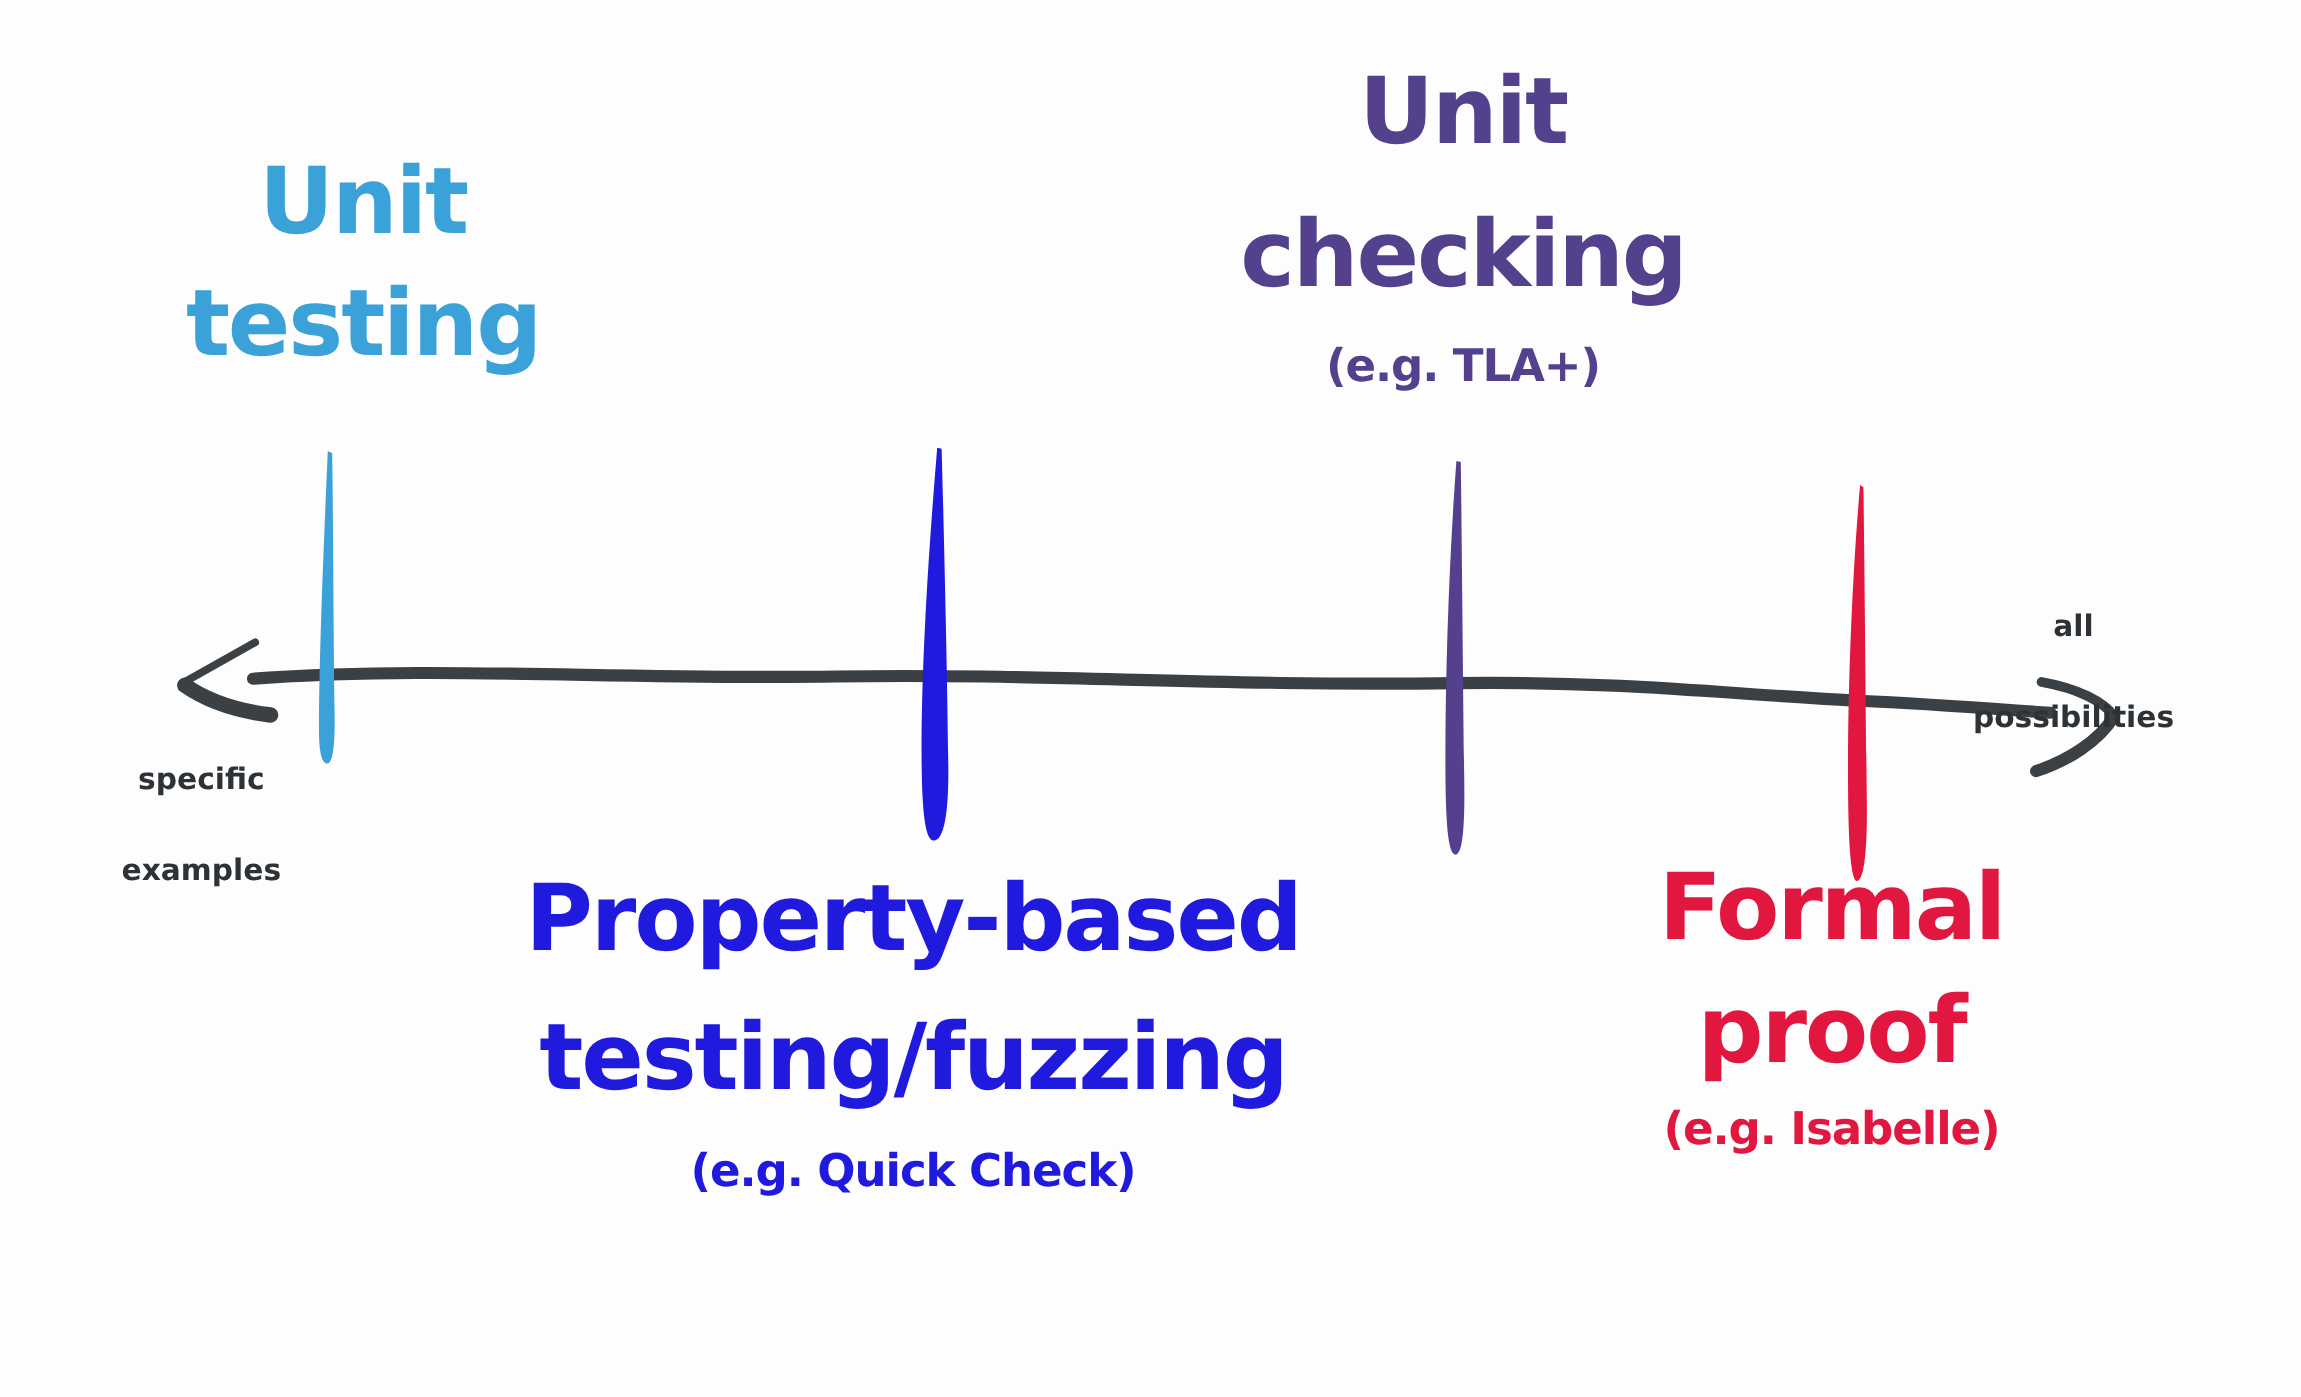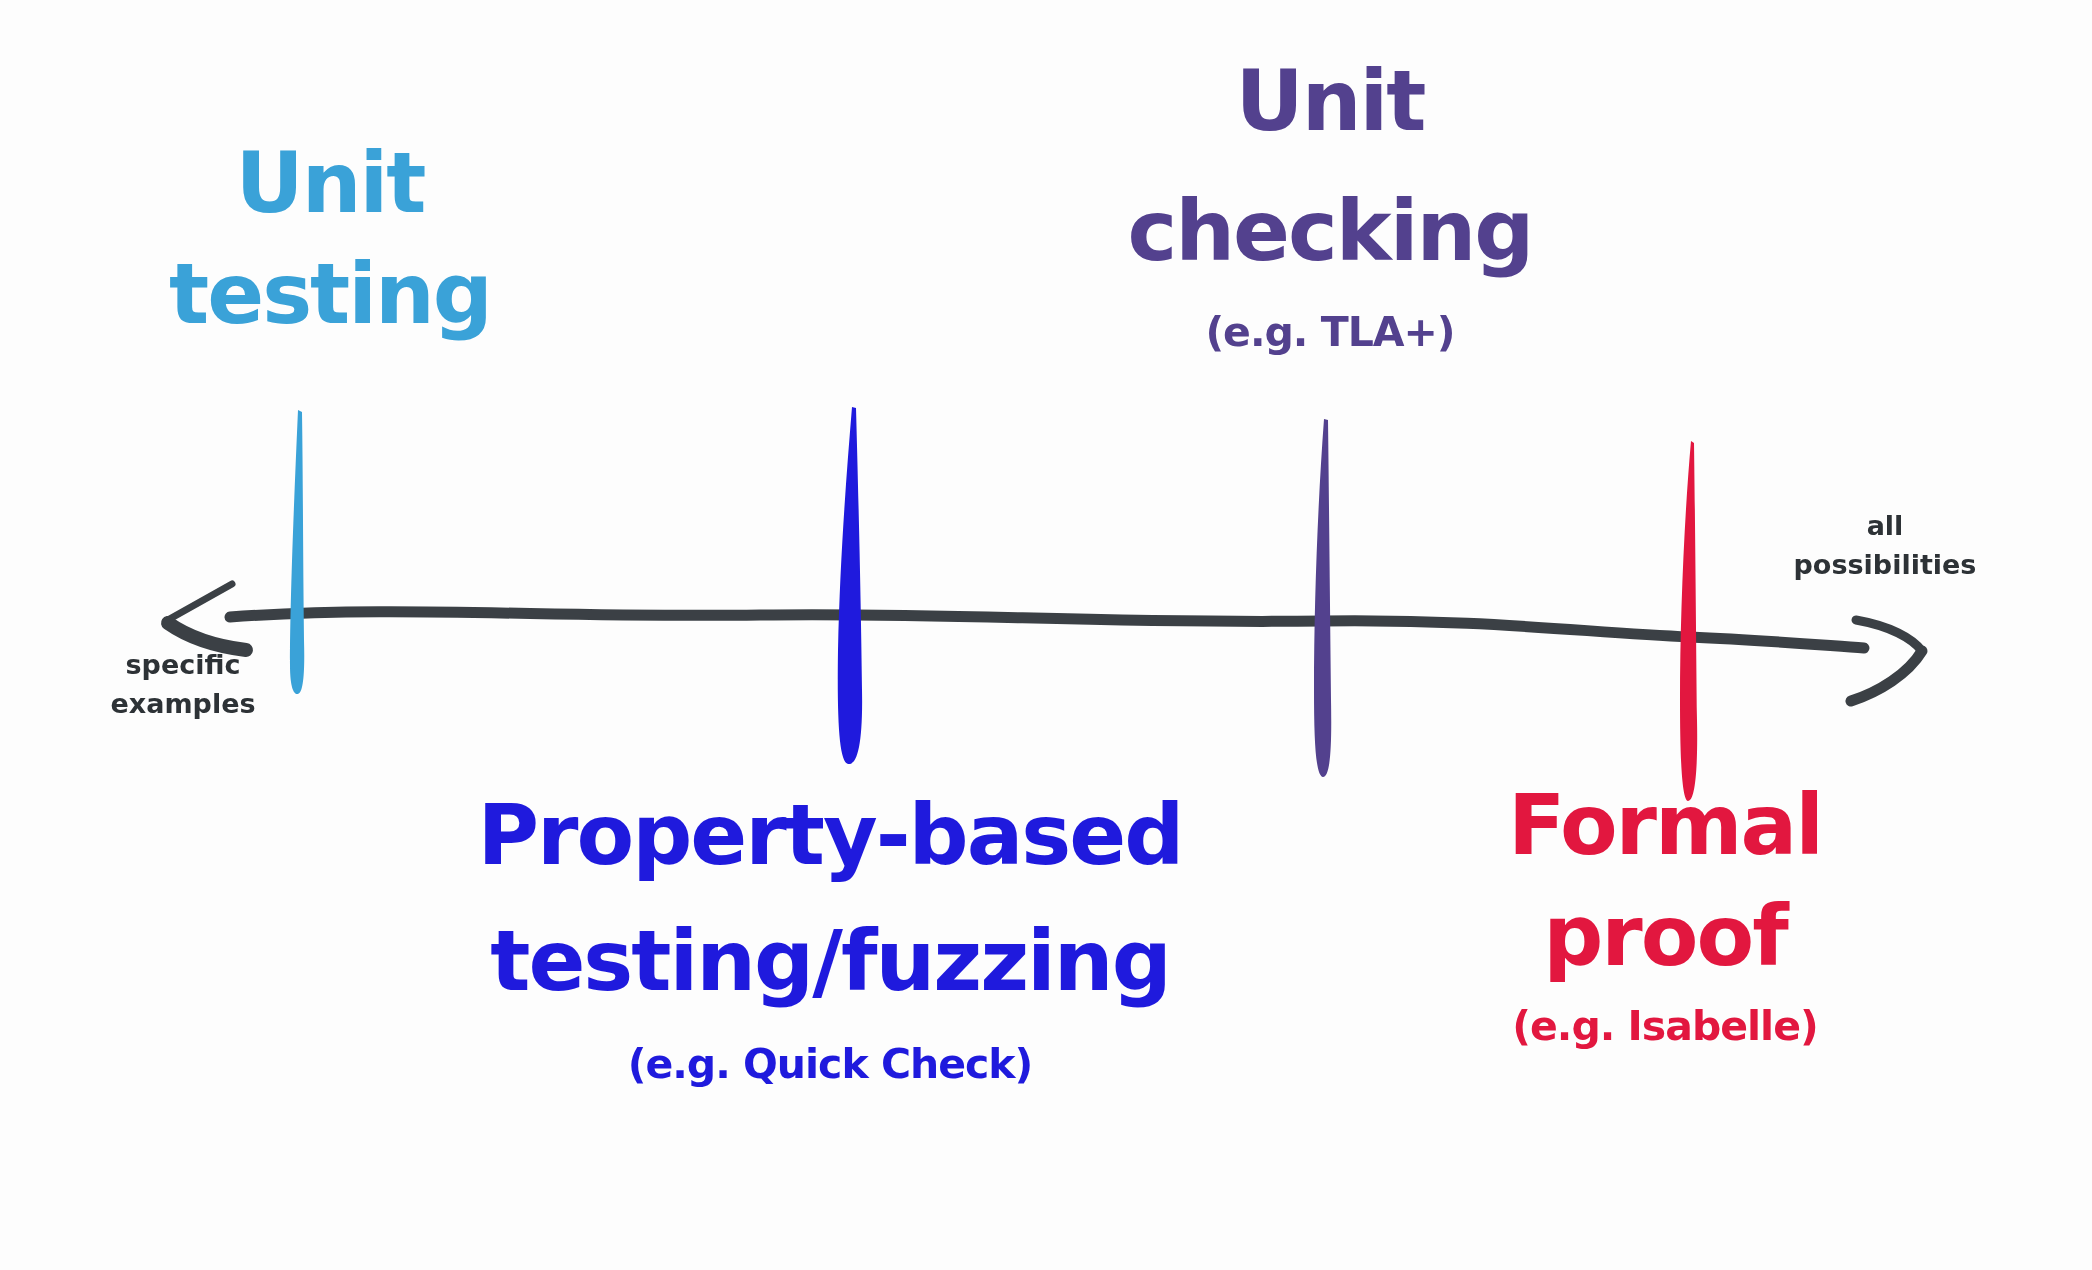--- a/index.html
+++ b/index.html
@@ -54,21 +54,21 @@
   .formal .m-example { margin-top: 10px; }
   .axis-label {
     position: absolute;
     color: var(--axis-label-color, #2d3236);
     font-size: 27px;
     font-weight: 600;
     text-align: center;
     line-height: 1.45;
     letter-spacing: 0px;
   }
-  .axis-label div { white-space: nowrap; }
+  .axis-label div { white-space: nowrap; margin-top: 44px; }
   .axis-left  { left: 83px;   top: 645px; width: 200px; }
   .axis-right { left: 1775px; top: 506px; width: 220px; }
 </style>
 </head>
 <body>
 
 <div class="canvas">
 
   <svg class="drawing" width="2092" height="1270" viewBox="0 0 2092 1270">
 

